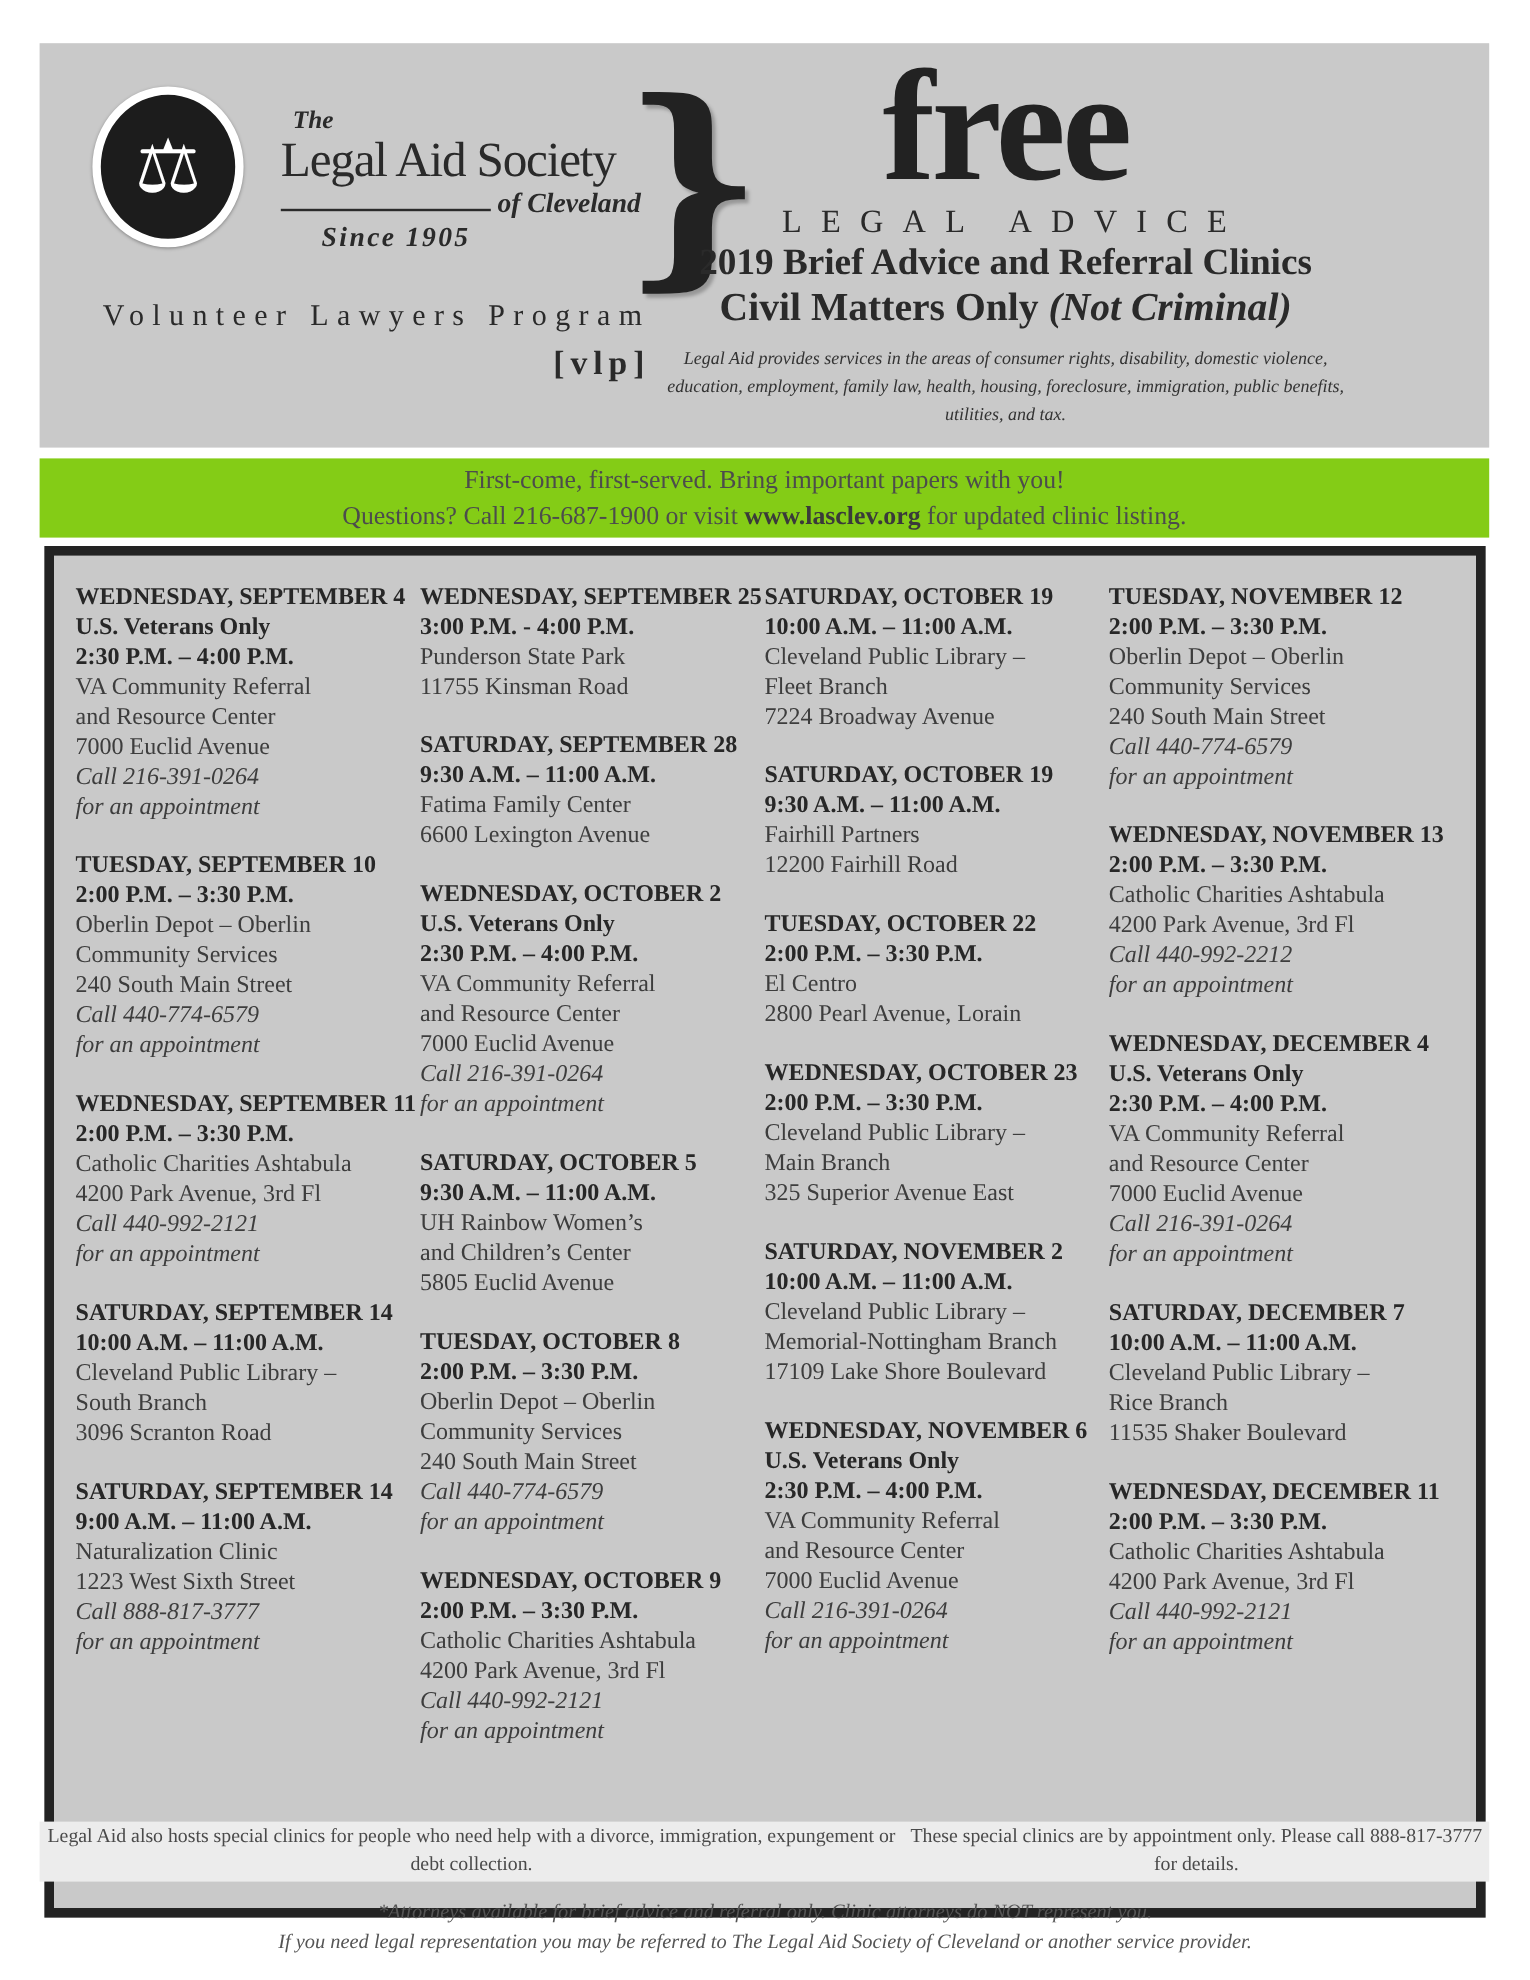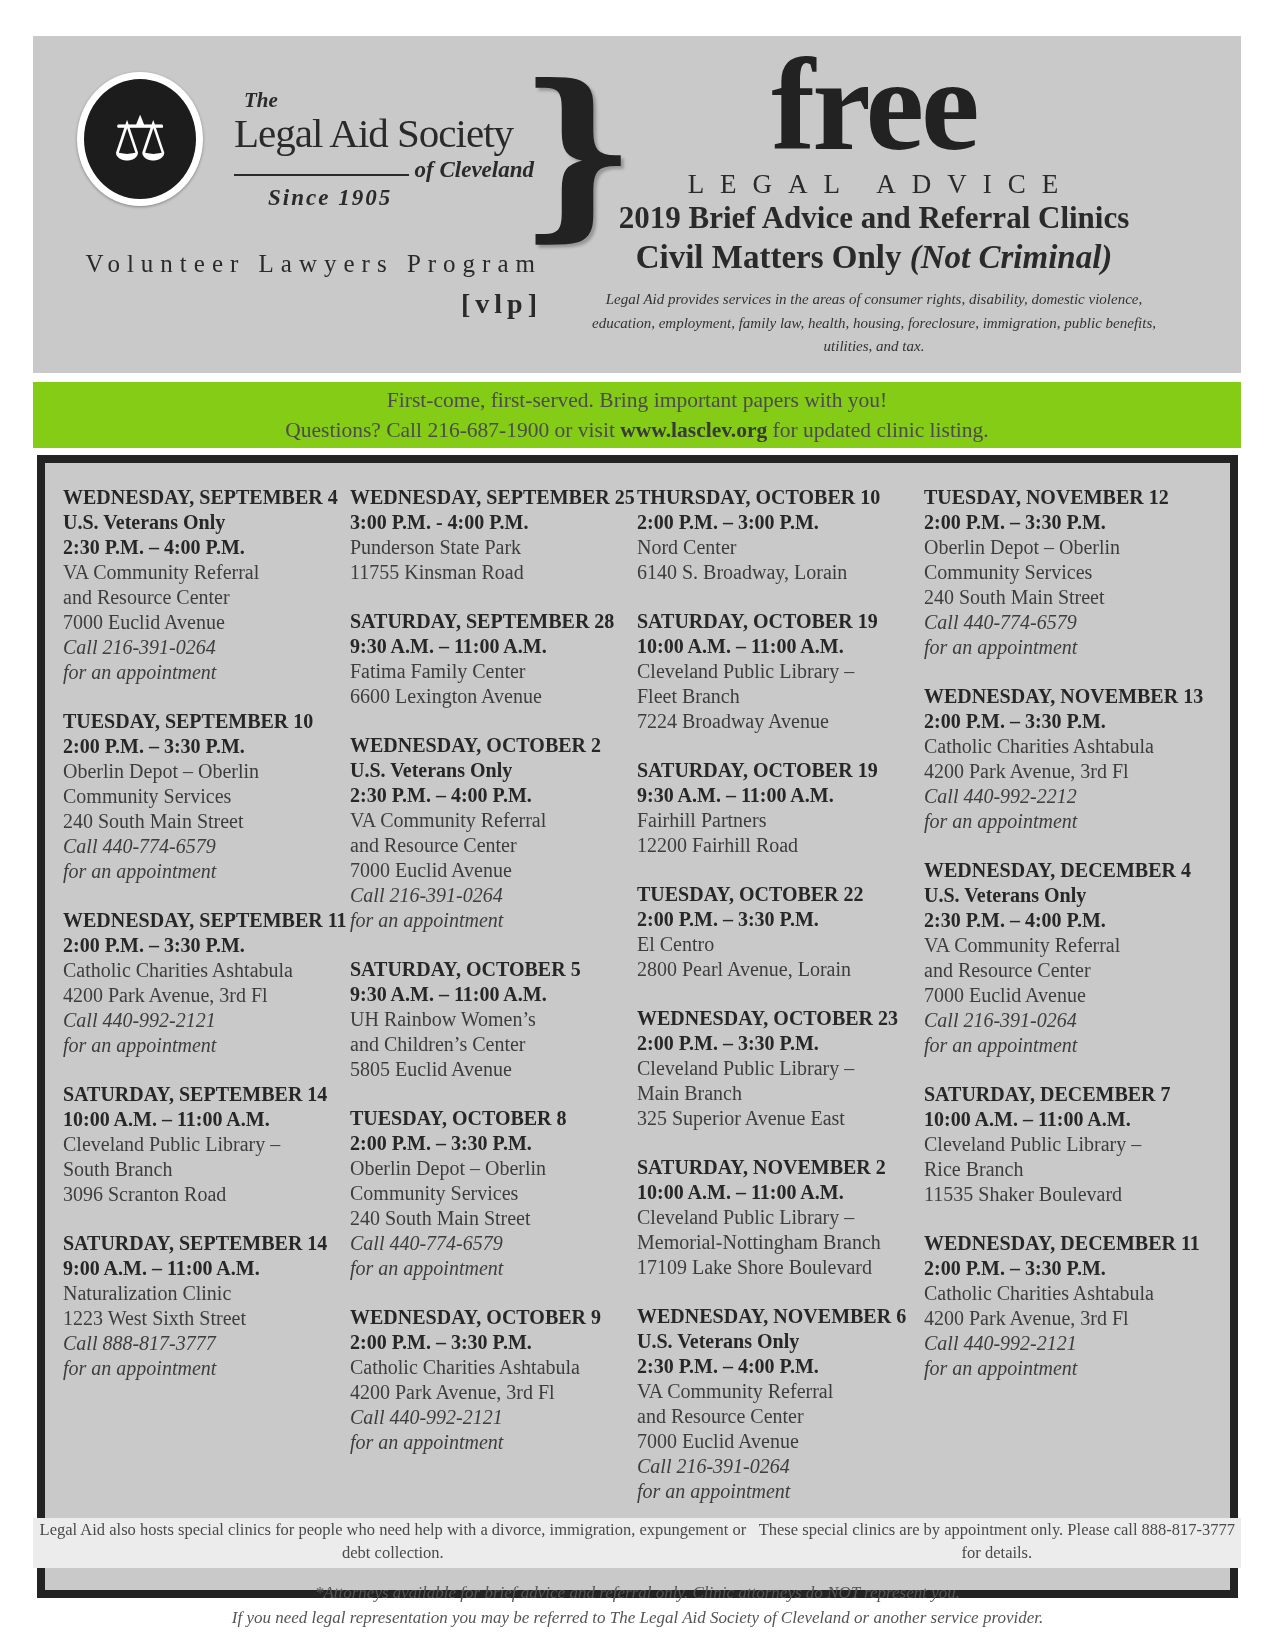--- a/index.html
+++ b/index.html
@@ -22,21 +22,21 @@
   .logo-of{font-style:italic;font-weight:bold;font-size:23px;white-space:nowrap;}
   .logo-since{font-style:italic;font-weight:bold;font-size:23px;margin-left:34px;margin-top:2px;letter-spacing:2px;}
 
   .program{position:absolute;left:27px;top:214px;width:482px;text-align:right;}
   .program-title{font-size:25px;letter-spacing:7px;white-space:nowrap;}
   .program-abbr{font-weight:bold;font-size:28px;letter-spacing:5px;margin-top:10px;}
 
   .brace{position:absolute;left:486px;top:6px;font-family:"DejaVu Serif", serif;font-weight:bold;
          font-size:182px;line-height:1.2;color:#222;text-shadow:3px 3px 3px rgba(0,0,0,.25);}
 
-  .free-col{position:absolute;left:541px;top:8px;width:600px;text-align:center;}
+  .free-col{position:absolute;left:505px;top:8px;width:600px;text-align:center;}
   .free-word{font-weight:bold;font-size:132px;line-height:.92;letter-spacing:-3px;color:#222;}
   .legal-advice{font-size:27px;letter-spacing:16px;margin-top:4px;padding-left:14px;color:#2a2a2a;}
   .clinics-title{font-weight:bold;font-size:31px;white-space:nowrap;}
   .civil-title{font-weight:bold;font-size:33px;margin-top:3px;white-space:nowrap;}
   .civil-title .it{font-style:italic;}
   .services{font-style:italic;font-size:15px;line-height:1.55;margin-top:12px;color:#333;}
 
   
   .banner{position:absolute;left:33px;top:382px;width:1208px;height:66px;background:#84cc16;
           display:flex;flex-direction:column;justify-content:center;text-align:center;
@@ -192,26 +192,20 @@
           <div class="line-head">WEDNESDAY, OCTOBER 9</div>
           <div class="line-bold">2:00 P.M. – 3:30 P.M.</div>
           <div class="line-body">Catholic Charities Ashtabula</div>
           <div class="line-body">4200 Park Avenue, 3rd Fl</div>
           <div class="line-italic">Call 440-992-2121</div>
           <div class="line-italic">for an appointment</div>
         </div>
       </div>
       <div class="clinic-col">
         <div class="clinic-entry">
-          <div class="line-head">THURSDAY, OCTOBER 10</div>
-          <div class="line-bold">2:00 P.M. – 3:00 P.M.</div>
-          <div class="line-body">Nord Center</div>
-          <div class="line-body">6140 S. Broadway, Lorain</div>
-        </div>
-        <div class="clinic-entry">
           <div class="line-head">SATURDAY, OCTOBER 19</div>
           <div class="line-bold">10:00 A.M. – 11:00 A.M.</div>
           <div class="line-body">Cleveland Public Library –</div>
           <div class="line-body">Fleet Branch</div>
           <div class="line-body">7224 Broadway Avenue</div>
         </div>
         <div class="clinic-entry">
           <div class="line-head">SATURDAY, OCTOBER 19</div>
           <div class="line-bold">9:30 A.M. – 11:00 A.M.</div>
           <div class="line-body">Fairhill Partners</div>

